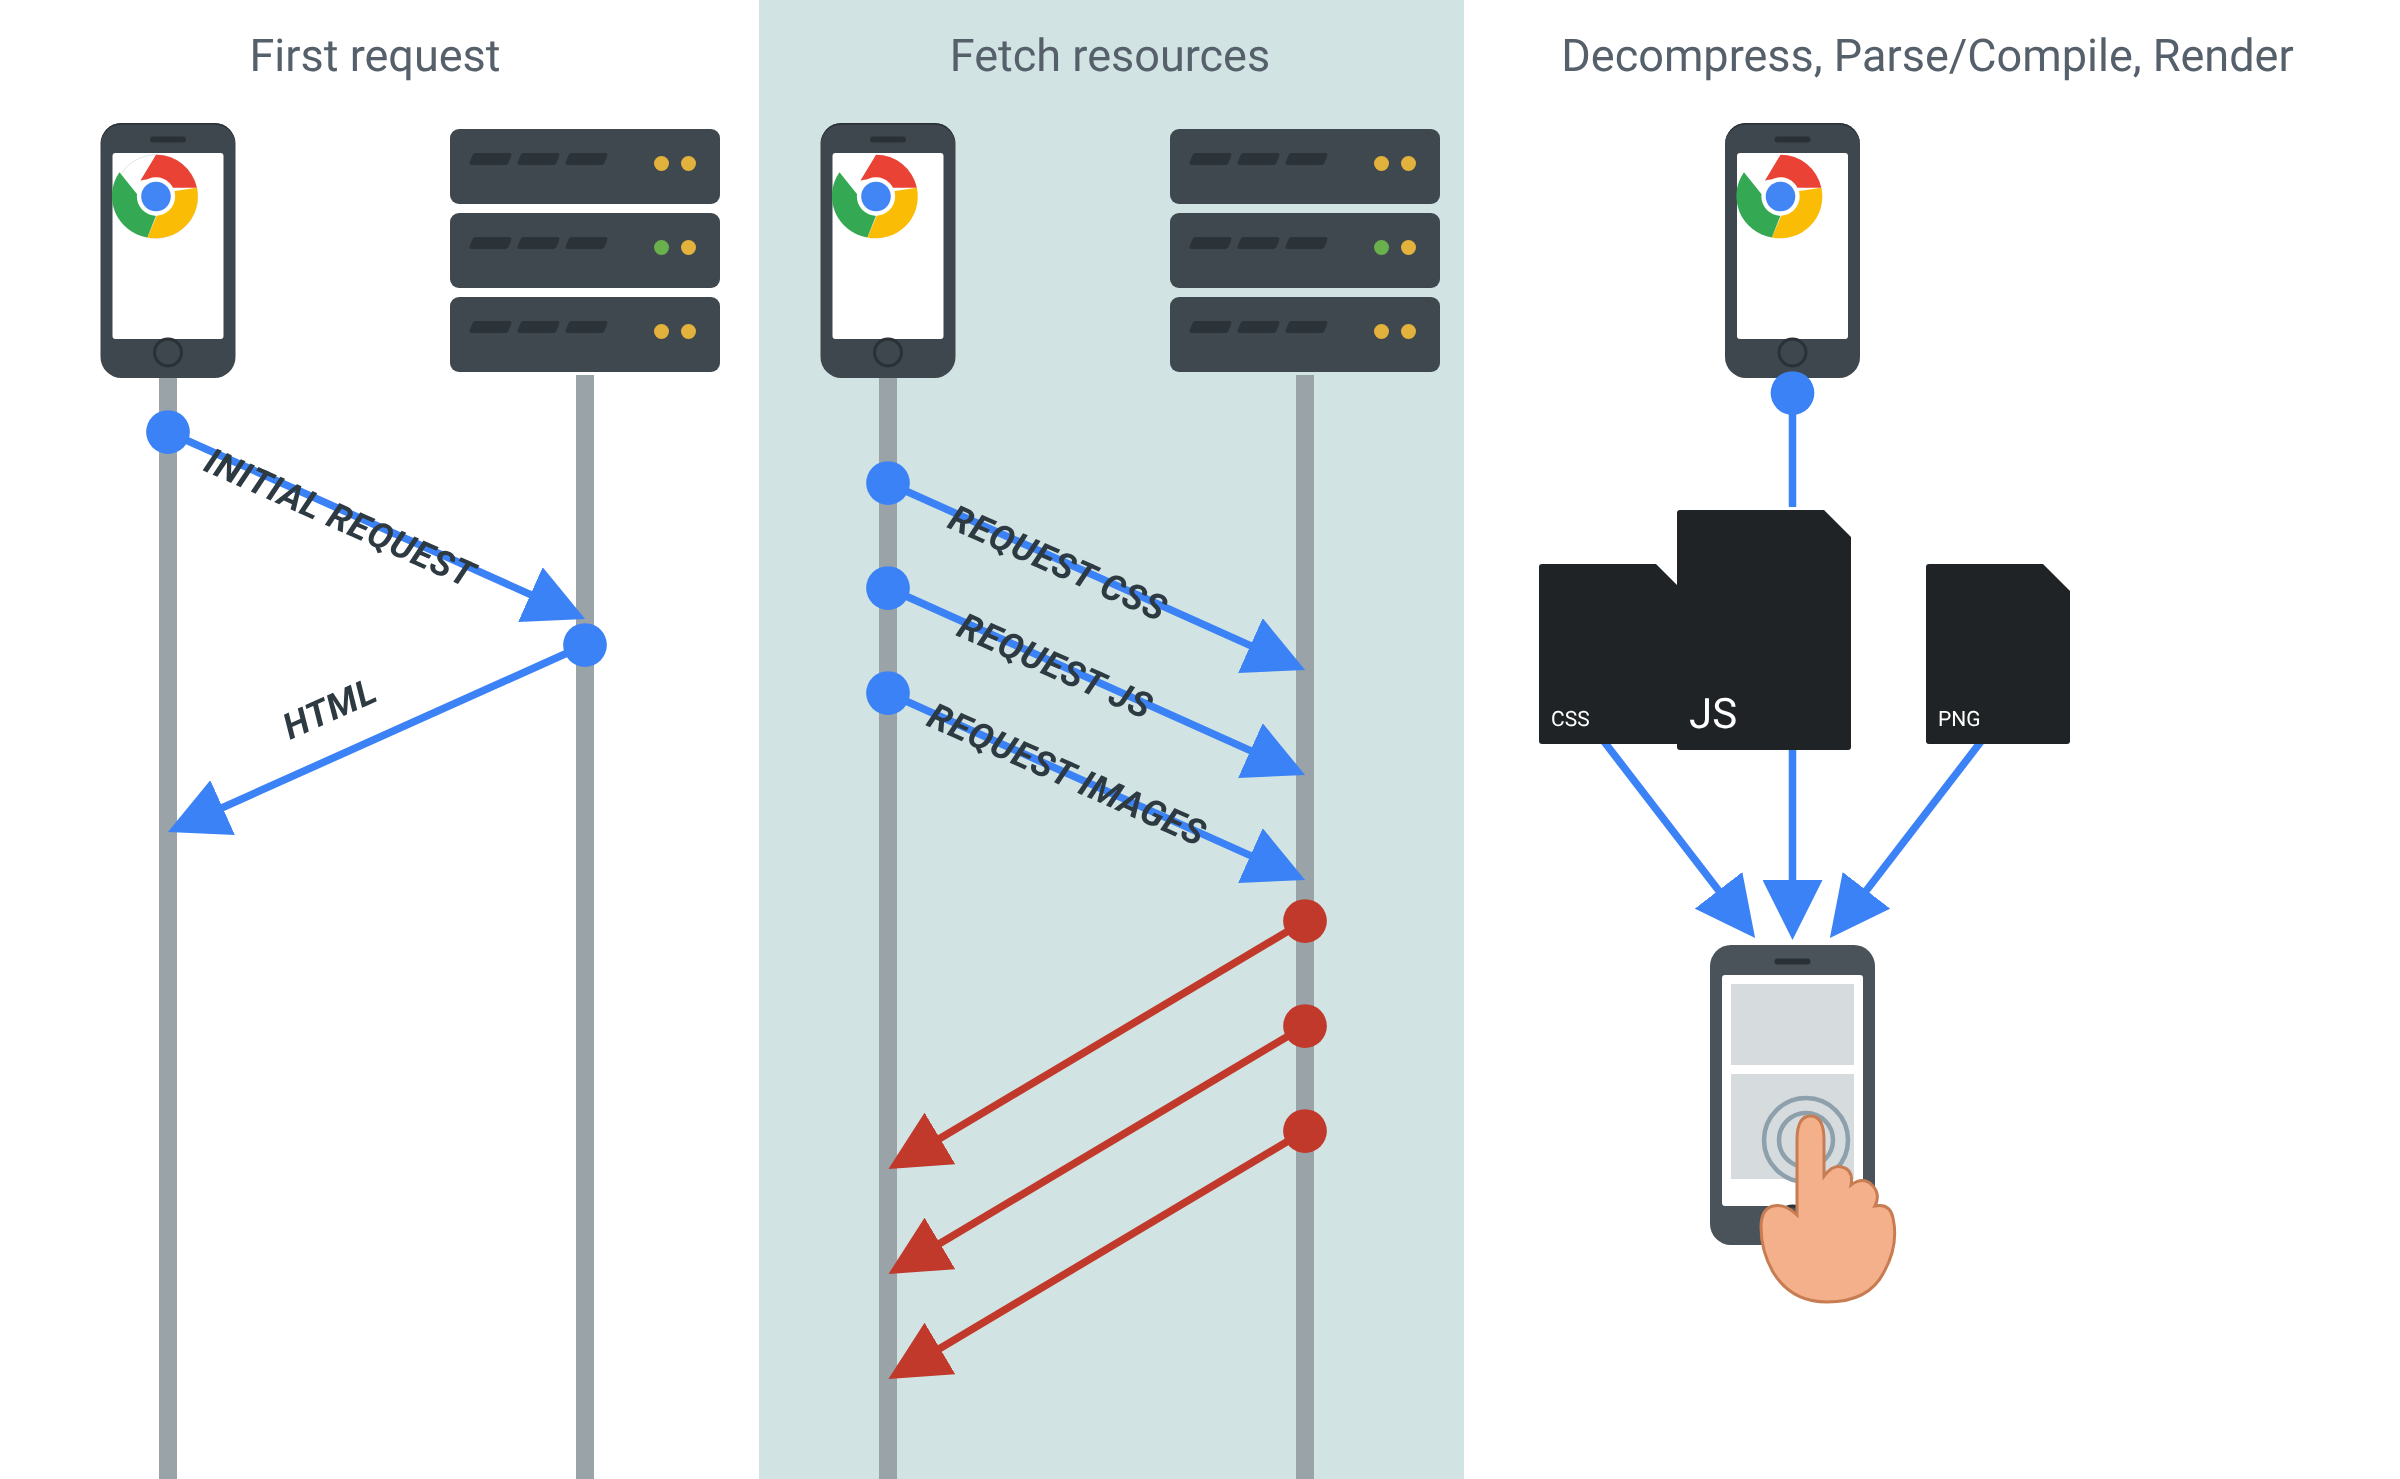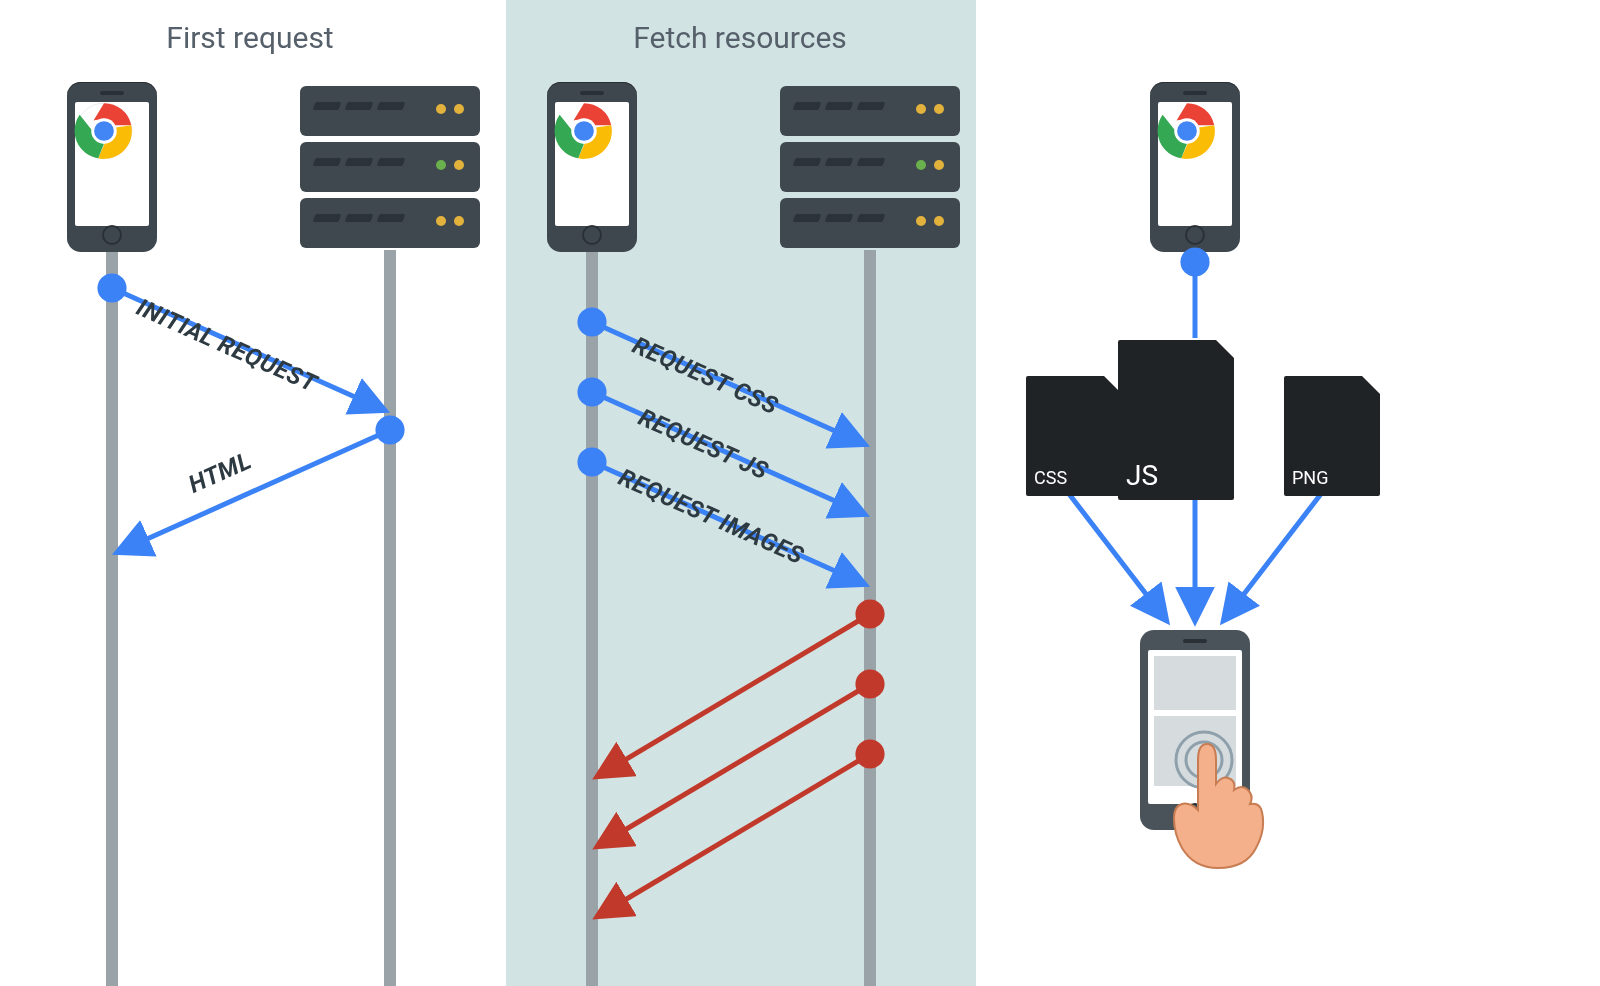--- a/index.html
+++ b/index.html
@@ -14,35 +14,36 @@
   .phone{position:absolute;width:90px;height:170px;background:#3e474d;border-radius:14px;box-shadow:0 1px 0 #2a3136 inset;}
   .phone .screen{position:absolute;left:8px;right:8px;top:20px;bottom:26px;background:#fff;border-radius:2px;display:flex;align-items:center;justify-content:center;}
   .phone .speaker{position:absolute;left:50%;top:9px;width:24px;height:4px;background:#2a3136;border-radius:2px;transform:translateX(-50%);}
   .phone .home{position:absolute;left:50%;bottom:7px;width:16px;height:16px;border:2px solid #2a3136;border-radius:50%;transform:translateX(-50%);}
   .phone-small{position:absolute;width:110px;height:200px;background:#4a5359;border-radius:14px;}
   .phone-small .screen{position:absolute;left:8px;right:8px;top:20px;bottom:26px;background:#fff;border-radius:2px;}
   .phone-small .speaker{position:absolute;left:50%;top:9px;width:24px;height:4px;background:#2a3136;border-radius:2px;transform:translateX(-50%);}
   .phone-small .home{position:absolute;left:50%;bottom:7px;width:16px;height:16px;border:2px solid #2a3136;border-radius:50%;transform:translateX(-50%);}
   .file{position:absolute;background:#1f2326;color:#fff;font-size:20px;display:flex;align-items:flex-end;justify-content:flex-start;padding:8px;border-radius:2px;}
   .file .dogear{position:absolute;right:0;top:0;width:0;height:0;border-left:18px solid transparent;border-top:18px solid #d2e3e3;}
-  .file.small{width:80px;height:104px;font-size:18px;}
+  .file.small{width:80px;height:104px;font-size:14px;}
   .file.big{width:100px;height:144px;font-size:28px;}
   svg{position:absolute;left:0;top:0;overflow:visible;}
   .msg{position:absolute;font-size:24px;font-style:italic;font-weight:700;color:#2e3a42;transform-origin:left center;letter-spacing:0.5px;}
   .touch-hand{position:absolute;}
 </style>
 </head>
 <body>
 
 <div class="stage">
 
   <div class="panel-bg" style="left:506px;width:470px;height:986px;"></div>
 
   <div class="heading" style="left:120px;width:260px;">First request</div>
   <div class="heading" style="left:610px;width:260px;">Fetch resources</div>
+  <div class="heading" style="left:985px;width:600px;">Decompress, Parse/Compile, Render</div>
 
   <div class="timeline" style="left:106px;top:250px;height:736px;"></div>
   <div class="timeline" style="left:384px;top:250px;height:736px;"></div>
   <div class="timeline" style="left:586px;top:250px;height:736px;"></div>
   <div class="timeline" style="left:864px;top:250px;height:736px;"></div>
 
   <div class="server-stack" style="left:300px;top:86px;">
     <div class="unit">
         <span class="slot" style="left:14px;"></span>
         <span class="slot" style="left:46px;"></span>

